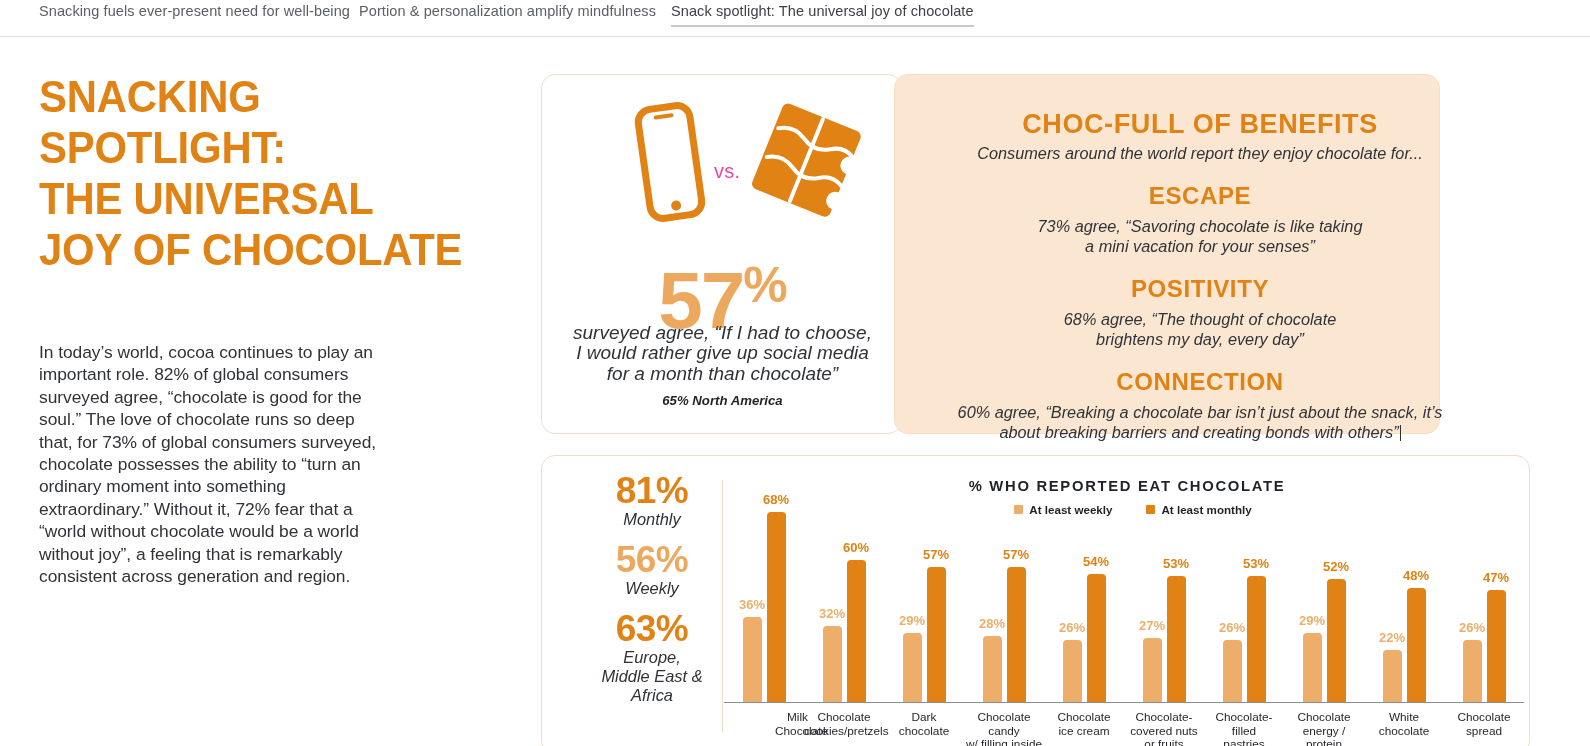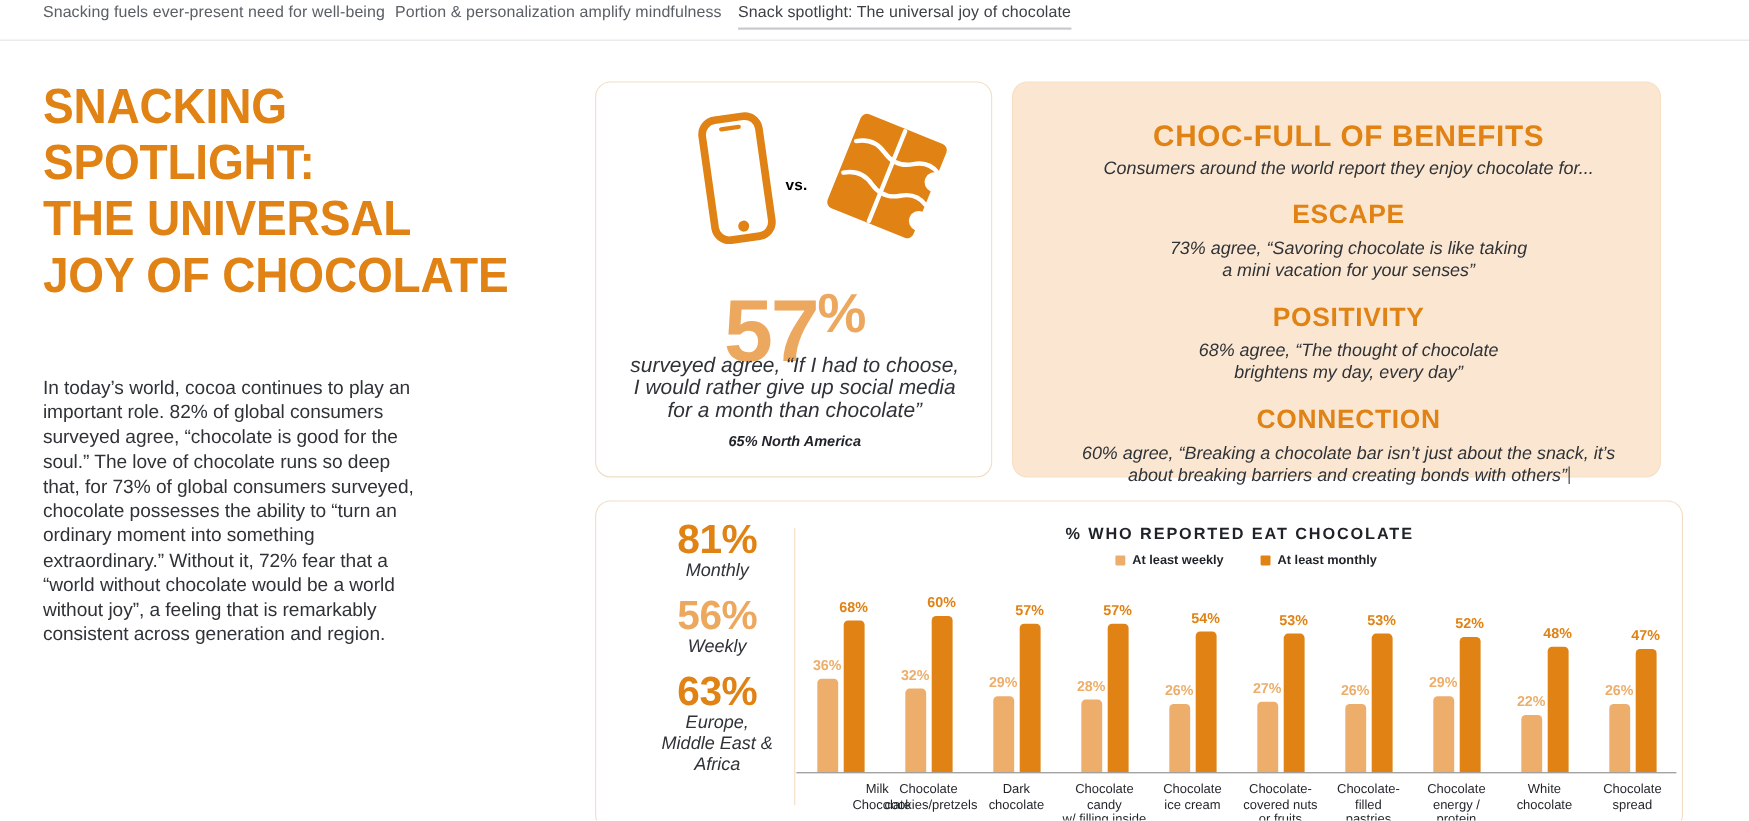--- a/index.html
+++ b/index.html
@@ -45,30 +45,30 @@
   }
 
   
   .card {
     position: absolute;
     border: 1px solid #F1DDC6;
     border-radius: 14px;
     background: #ffffff;
   }
   .card.vs-card   { left: 541px;  top: 74px;  width: 361px; height: 360px; }
-  .card.benefits  { left: 920px;  top: 74px;  width: 590px; height: 360px;
+  .card.benefits  { left: 894px;  top: 74px;  width: 546px; height: 360px;
                     background: #FBE7D1; border-color: #F7DFC3; }
   .card.chart     { left: 541px;  top: 455px; width: 989px; height: 300px; }
 
   
   .vs-icons { position: absolute; left: 0; top: 22px; width: 361px; height: 125px; }
   .phone-wrap { position: absolute; left: 82px; top: 4px; }
   .vs-label {
     position: absolute; left: 172px; top: 63px;
-    font-size: 14px; color: #000000; font-weight: 700; letter-spacing: .2px;
+    font-size: 20px; color: #ec4899; font-weight: 400; letter-spacing: .2px;
   }
   .choc-wrap { position: absolute; left: 205px; top: 0px; }
 
   .big-pct {
     position: absolute; left: 0; top: 170px; width: 361px; text-align: center;
     font-family: "Liberation Sans Narrow", "Liberation Sans", sans-serif;
     font-weight: 700; font-size: 80px; line-height: 80px; color: #EDA85F;
     letter-spacing: -2px;
   }
   .big-pct sup { font-size: 50px; vertical-align: 26px; letter-spacing: -1px; }
@@ -293,21 +293,21 @@
         <span class="legend-swatch" style="background:#E08214"></span>
         <span class="legend-label">At least monthly</span>
       </div>
     </div>
 
     <div class="plot" id="plot">
         <div class="group" style="left: 0px; width: 80px;">
           <div class="bar weekly" style="height: 85.44px;">
             <span class="bar-val">36%</span>
           </div>
-          <div class="bar monthly" style="height: 138px;">
+          <div class="bar monthly" style="height: 190px;">
             <span class="bar-val">68%</span>
           </div>
         </div>
         <div class="group" style="left: 80px; width: 80px;">
           <div class="bar weekly" style="height: 75.9467px;">
             <span class="bar-val">32%</span>
           </div>
           <div class="bar monthly" style="height: 142.4px;">
             <span class="bar-val">60%</span>
           </div>

